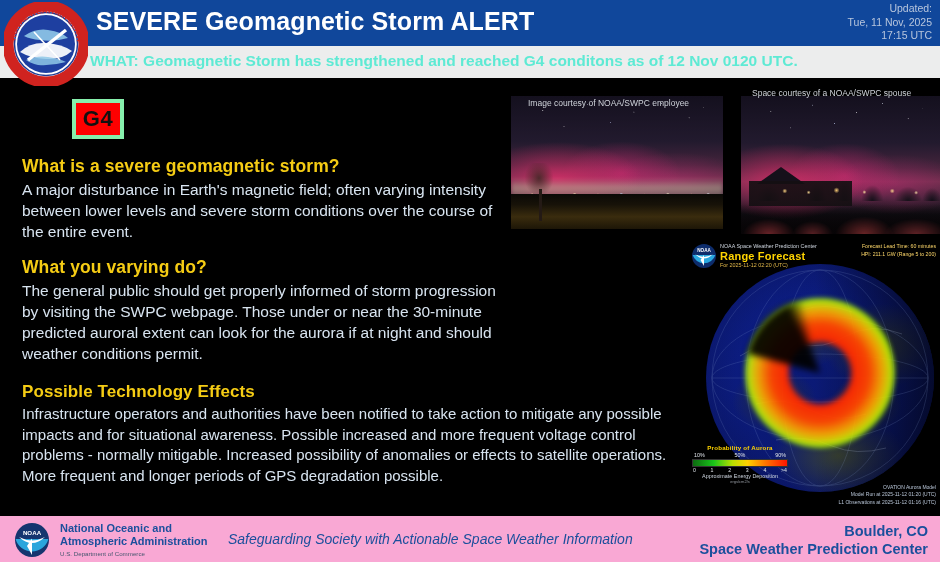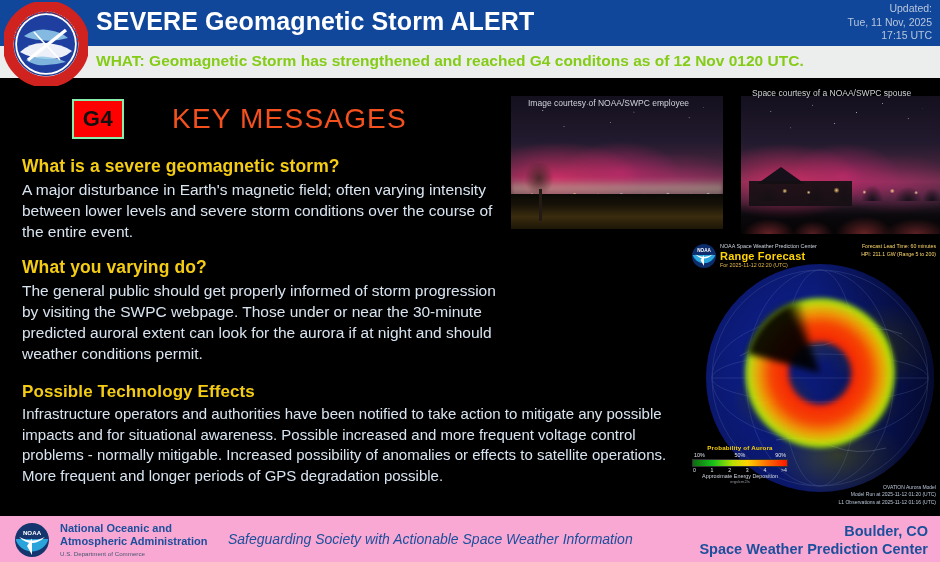--- a/index.html
+++ b/index.html
@@ -26,36 +26,35 @@
     position: absolute; right: 8px; top: 2px;
     text-align: right; color: #b8c6dd;
     font-size: 10.5px; line-height: 13.5px;
   }
   .subbar {
     position: absolute; left: 0; top: 46px; width: 940px; height: 32px;
     background: #eceded;
   }
   .subbar-text {
     position: absolute; left: 90px; top: 52px;
-    font-size: 15.5px; font-weight: bold; color: #84cc16;
+    font-size: 15.5px; font-weight: bold; color: #5eead4;
     white-space: nowrap;
-    margin-left: 6px;
   }
 
   
   .nws-seal {
     position: absolute; left: 4px; top: 2px; width: 84px; height: 84px;
     z-index: 5;
   }
 
   
   .g4-badge {
     position: absolute; left: 72px; top: 99px;
     width: 52px; height: 40px;
-    background: #fe0000; border: 2px solid #86efac;
+    background: #fe0000; border: 4px solid #86efac;
     color: #111; font-size: 22px; font-weight: bold;
     display: flex; align-items: center; justify-content: center;
     letter-spacing: 0.5px;
   }
   .key-messages {
     position: absolute; left: 172px; top: 103px;
     font-size: 28px; color: #f4511e; font-weight: normal;
     letter-spacing: 1.2px;
   }
 
@@ -337,21 +336,20 @@
 
   <div class="header-title">SEVERE Geomagnetic Storm ALERT</div>
   <div class="header-updated">
     <div>Updated:</div>
     <div>Tue, 11 Nov, 2025</div>
     <div>17:15 UTC</div>
   </div>
   <div class="subbar-text">WHAT: Geomagnetic Storm has strengthened and reached G4 conditons as of 12 Nov 0120 UTC.</div>
 
   <div class="g4-badge">G4</div>
-  <div class="key-messages">KEY MESSAGES</div>
 
   <div class="sec" id="sec1">
     <div class="sec-head">What is a severe geomagnetic storm?</div>
     <div class="sec-body">A major disturbance in Earth's magnetic field; often varying intensity between lower levels and severe storm conditions over the course of the entire event.</div>
   </div>
 
   <div class="sec" id="sec2">
     <div class="sec-head">What you varying do?</div>
     <div class="sec-body">The general public should get properly informed of storm progression by visiting the SWPC webpage. Those under or near the 30-minute predicted auroral extent can look for the aurora if at night and should weather conditions permit.</div>
   </div>

